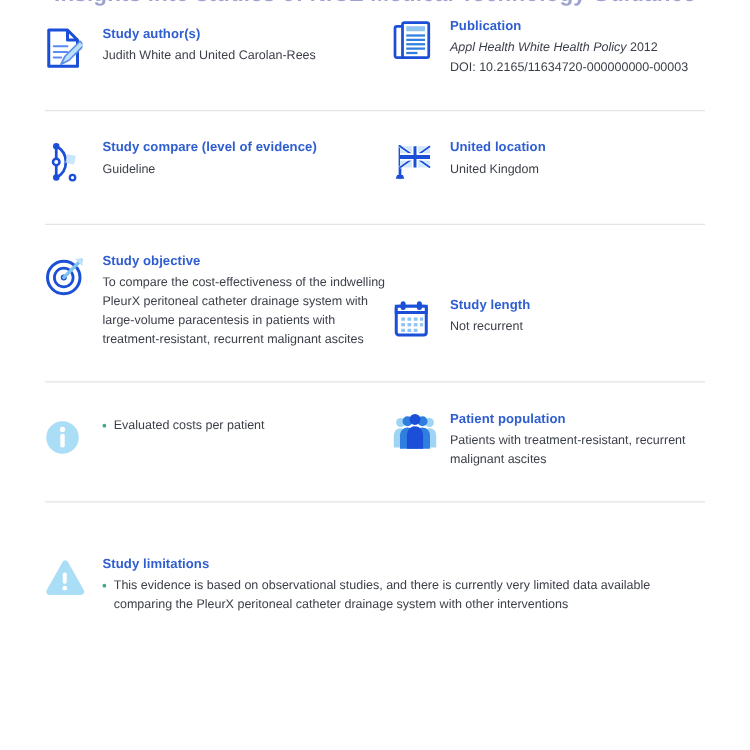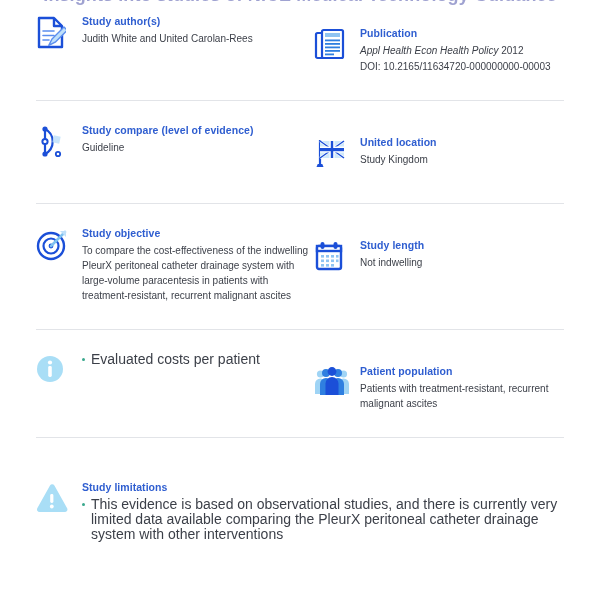--- a/index.html
+++ b/index.html
@@ -40,28 +40,28 @@
     position: absolute;
     top: 14px;
     left: 0;
     width: 600px;
   }
   .section {
     padding: 0 36px;
   }
   .row {
     display: flex;
-    align-items: flex-start;
+    align-items: flex-end;
   }
   .col {
     display: flex;
     align-items: flex-start;
   }
   .col-left  { width: 278px; flex: 0 0 278px; }
-  .col-right { width: 250px; flex: 0 0 250px; margin-top: 12px; }
+  .col-right { width: 250px; flex: 0 0 250px; }
 
   .icon-wrap {
     flex: 0 0 46px;
     width: 46px;
     height: 40px;
     display: flex;
     align-items: flex-start;
     justify-content: flex-start;
     padding-top: 2px;
   }
@@ -87,21 +87,21 @@
 
   ul.bullets {
     list-style: none;
     margin: 0;
     padding: 0;
   }
   ul.bullets li {
     position: relative;
     padding-left: 9px;
     color: #3b3f48;
-    font-size: 14px;
+    font-size: 10px;
     line-height: 15px;
     margin-bottom: 9px;
   }
   ul.bullets li:last-child { margin-bottom: 0; }
   ul.bullets li::before {
     content: "";
     position: absolute;
     left: 0;
     top: 6px;
     width: 3px;
@@ -162,21 +162,21 @@
               <rect x="11" y="15" width="15" height="1.8"></rect>
               <rect x="11" y="18.5" width="15" height="1.8"></rect>
               <rect x="11" y="22" width="15" height="1.8"></rect>
               <rect x="11" y="25.5" width="9" height="1.8"></rect>
             </g>
           </svg>
         </div>
         <div class="field-body">
           <p class="field-label">Publication</p>
           <p class="field-value">
-            <em>Appl Health Econ Health Policy</em><span>&nbsp;</span><span>2012</span>
+            <em>Appl Health White Health Policy</em><span>&nbsp;</span><span>2012</span>
           </p>
           <p class="field-value">DOI: 10.2165/11634720-000000000-00003</p>
         </div>
       </div>
 
     </div>
   </div>
 
   <div class="sp-after-1"></div>
   <hr class="divider">
@@ -218,21 +218,21 @@
               <line x1="30" y1="4" x2="6" y2="21"></line>
             </g>
             <rect x="15.5" y="4" width="5" height="17" fill="#ffffff"></rect>
             <rect x="6" y="9.5" width="24" height="6" fill="#ffffff"></rect>
             <rect x="16.8" y="4" width="2.4" height="17" fill="#1b4fd8"></rect>
             <rect x="6" y="11" width="24" height="3.2" fill="#1b4fd8"></rect>
           </svg>
         </div>
         <div class="field-body">
           <p class="field-label">United location</p>
-          <p class="field-value">Study Kingdom</p>
+          <p class="field-value">United Kingdom</p>
         </div>
       </div>
 
     </div>
   </div>
 
   <div class="sp-after-1"></div>
   <hr class="divider">
   <div class="sp-before"></div>
 
@@ -272,21 +272,21 @@
               <rect x="17" y="19.5" width="3" height="2.6"></rect>
                 <rect x="22" y="19.5" width="2.5" height="2.6"></rect>
               <rect x="7" y="24" width="3" height="2.6"></rect>
                 <rect x="12" y="24" width="3" height="2.6"></rect>
               <rect x="17" y="24" width="3" height="2.6"></rect>
             </g>
           </svg>
         </div>
         <div class="field-body">
           <p class="field-label">Study length</p>
-          <p class="field-value">Not indwelling</p>
+          <p class="field-value">Not recurrent</p>
         </div>
       </div>
 
     </div>
   </div>
 
   <div class="sp-after-1"></div>
   <hr class="divider">
   <div class="sp-before"></div>
 

